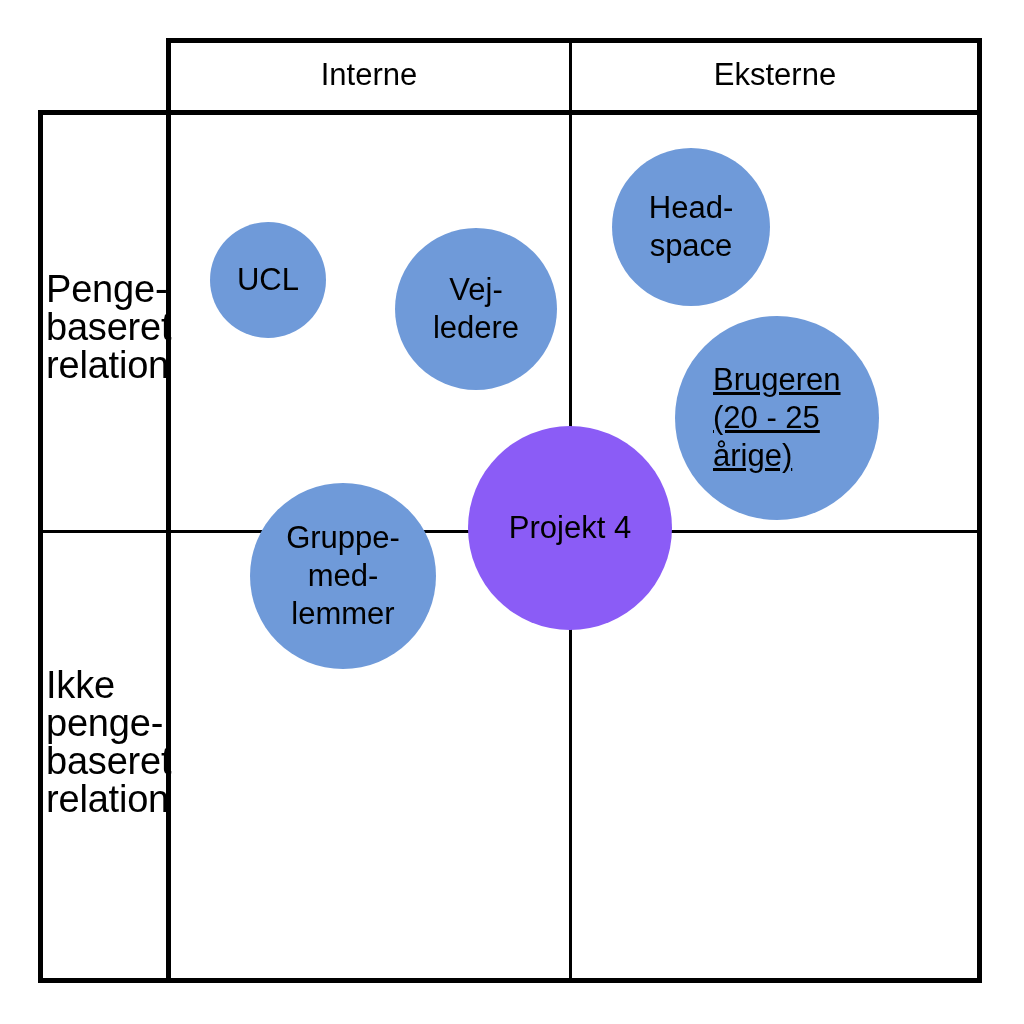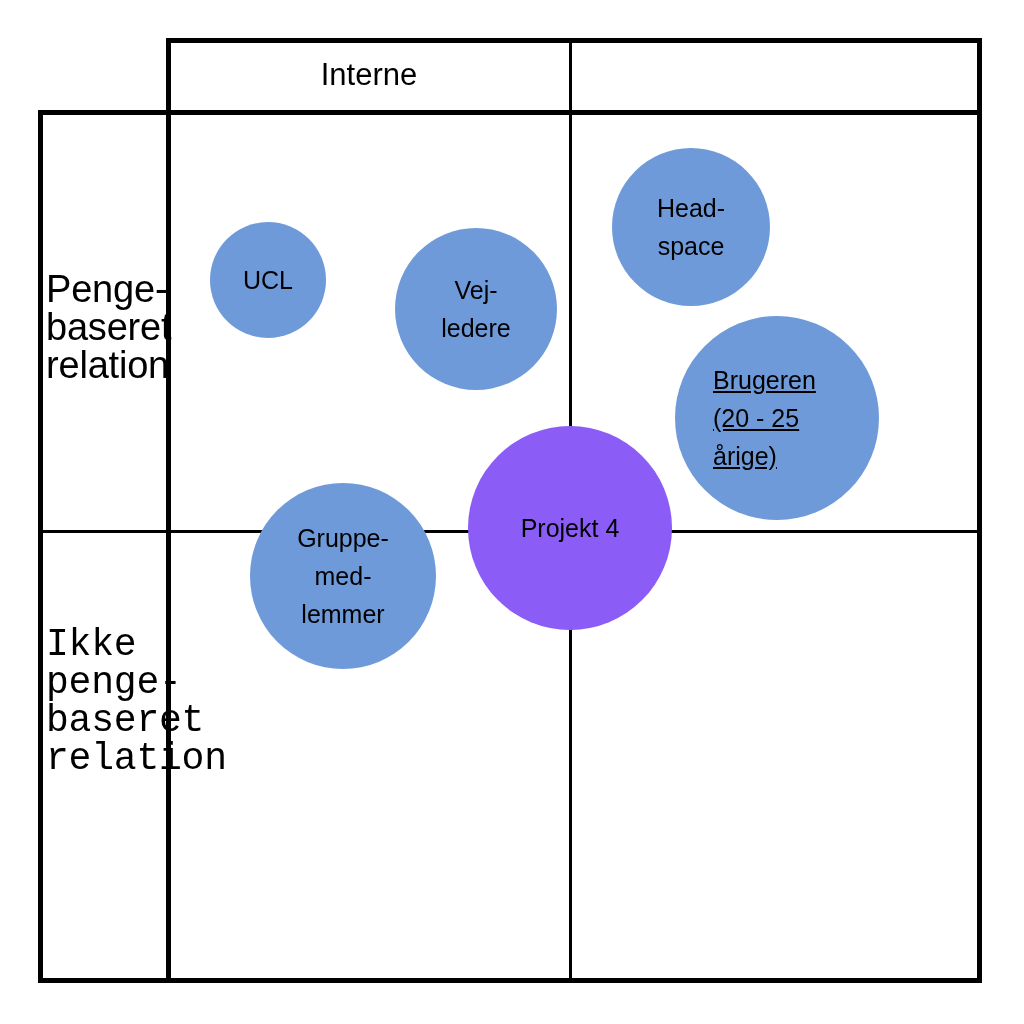--- a/index.html
+++ b/index.html
@@ -57,21 +57,21 @@
   
   .bubble {
     position: absolute;
     border-radius: 50%;
     z-index: 5;
     display: flex;
     align-items: center;
     justify-content: center;
     text-align: center;
     color: #000000;
-    font-size: 25px;
+    font-size: 31px;
     line-height: 38px;
     white-space: pre-line;
     box-sizing: border-box;
   }
   .bubble.blue { background: #6f9ad9; }
   .bubble.red  { background: #8b5cf6; }
   .bubble.align-left {
     justify-content: flex-start;
     text-align: left;
     text-decoration: underline;
@@ -94,26 +94,29 @@
 
   <div class="line thick-v" style="left:166px; top:38px; height:945px;"></div>
 
   <div class="line thin-v" style="left:569px; top:38px; height:945px;"></div>
 
   <div class="line thin-h" style="left:38px; top:530px; width:944px;"></div>
 
   <div class="col-header" style="left:168px; top:38px; width:402px; height:73px;align-items:center;">
     <span>Interne</span>
   </div>
+  <div class="col-header" style="left:571px; top:38px; width:408px; height:73px;">
+    <span>Eksterne</span>
+  </div>
 
   <div class="axis-label" style="left:46px; top:270px; width:120px;">Penge-
 baseret
 relation</div>
 
-  <div class="axis-label" style="left:46px; top:626px; width:120px;font-family:Liberation Mono, monospace;">Ikke
+  <div class="axis-label" style="left:46px; top:666px; width:120px;">Ikke
 penge-
 baseret
 relation</div>
 
   <div class="bubble blue" style="left:210px; top:222px; width:116px; height:116px;">
     <span>UCL</span>
   </div>
 
   <div class="bubble blue" style="left:395px; top:228px; width:162px; height:162px;">
     <span>Vej-

